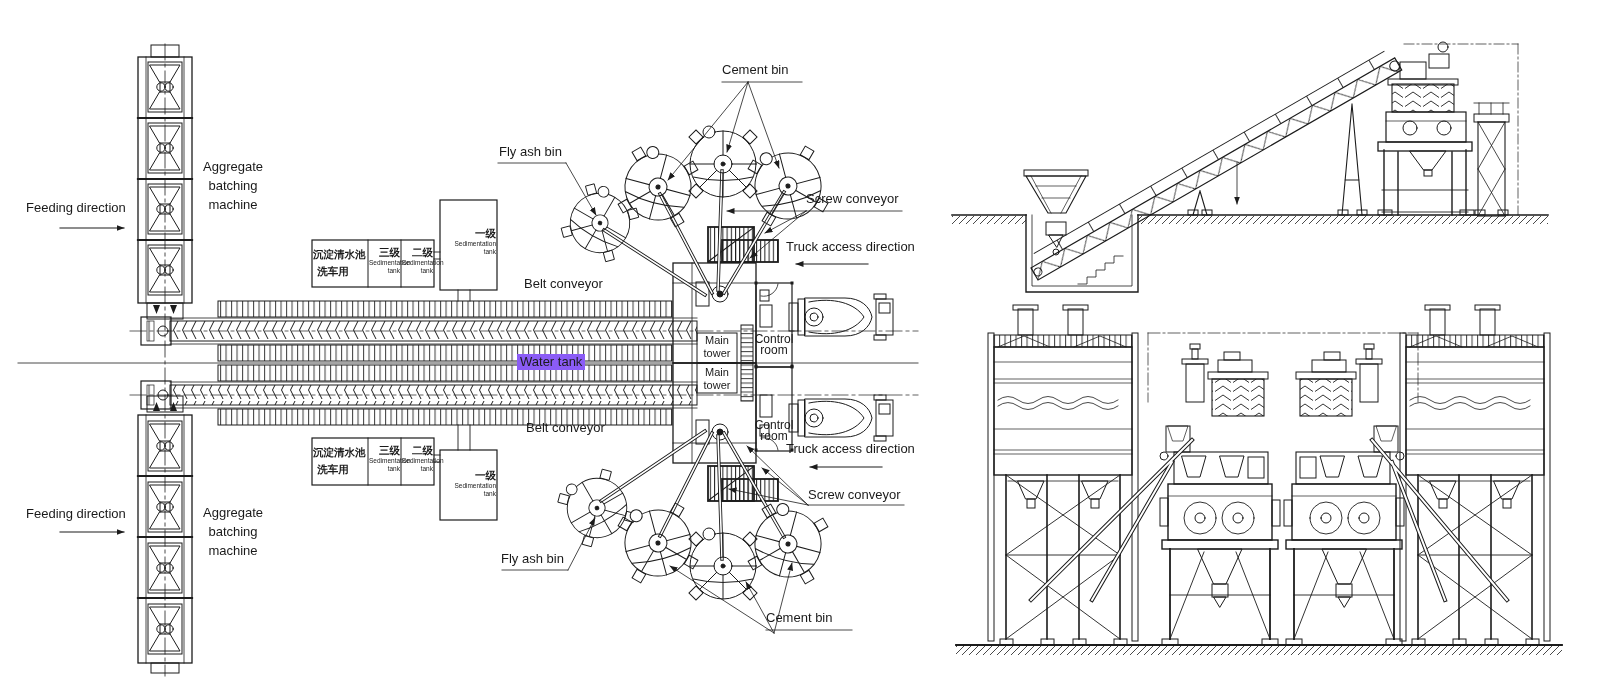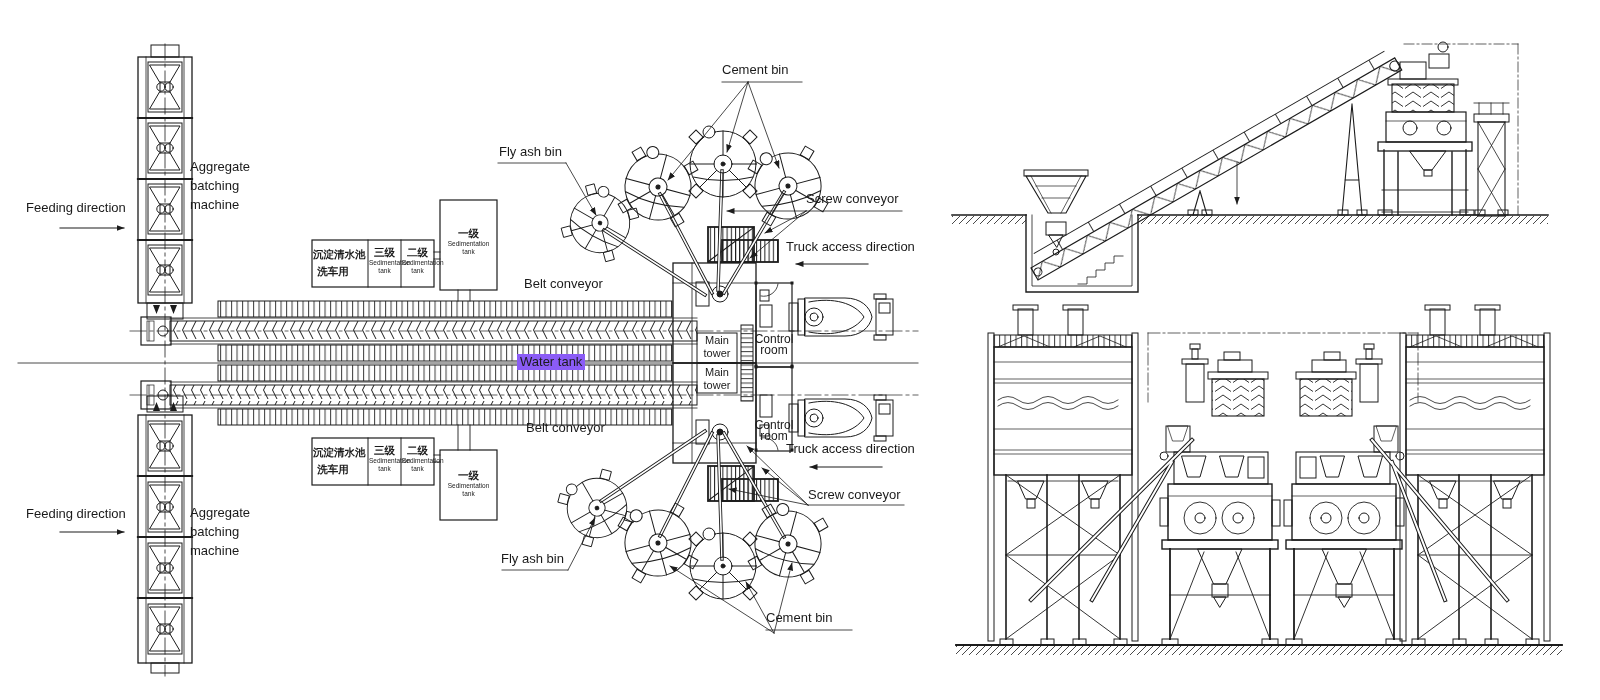--- a/index.html
+++ b/index.html
@@ -1,24 +1,24 @@
 <!DOCTYPE html>
 <html><head>
 <meta charset="utf-8">
 <style>
   html,body{margin:0;padding:0;background:#fff}
   #stage{position:relative;width:1600px;height:700px;background:#fff;
          font-family:"Liberation Sans",sans-serif;overflow:hidden}
   #stage svg.base{position:absolute;left:0;top:0}
   .lbl{position:absolute;font-size:13px;color:#1a1a1a;white-space:nowrap;line-height:1.2}
-  .ctr{}
+  .ctr{text-align:center}
   .lbl span{display:block}
   .mt{font-size:11px;line-height:13px;width:40px;text-align:center}
   .cr{font-size:12px;line-height:11px;width:40px;text-align:center}
-  .sed{text-align:center}
+  .sed{text-align:right}
   .sed .cn{font-size:10.5px;font-weight:700;line-height:14px}
   .sed .en{font-size:6.5px;line-height:7.5px;color:#222}
   .sedwash{font-size:10.5px;font-weight:700;line-height:17px;width:40px;text-align:center}
   .whitebg{background:#8b5cf6;padding:0 3px}
 </style>
 </head>
 <body>
 
 <div id="stage">
 

